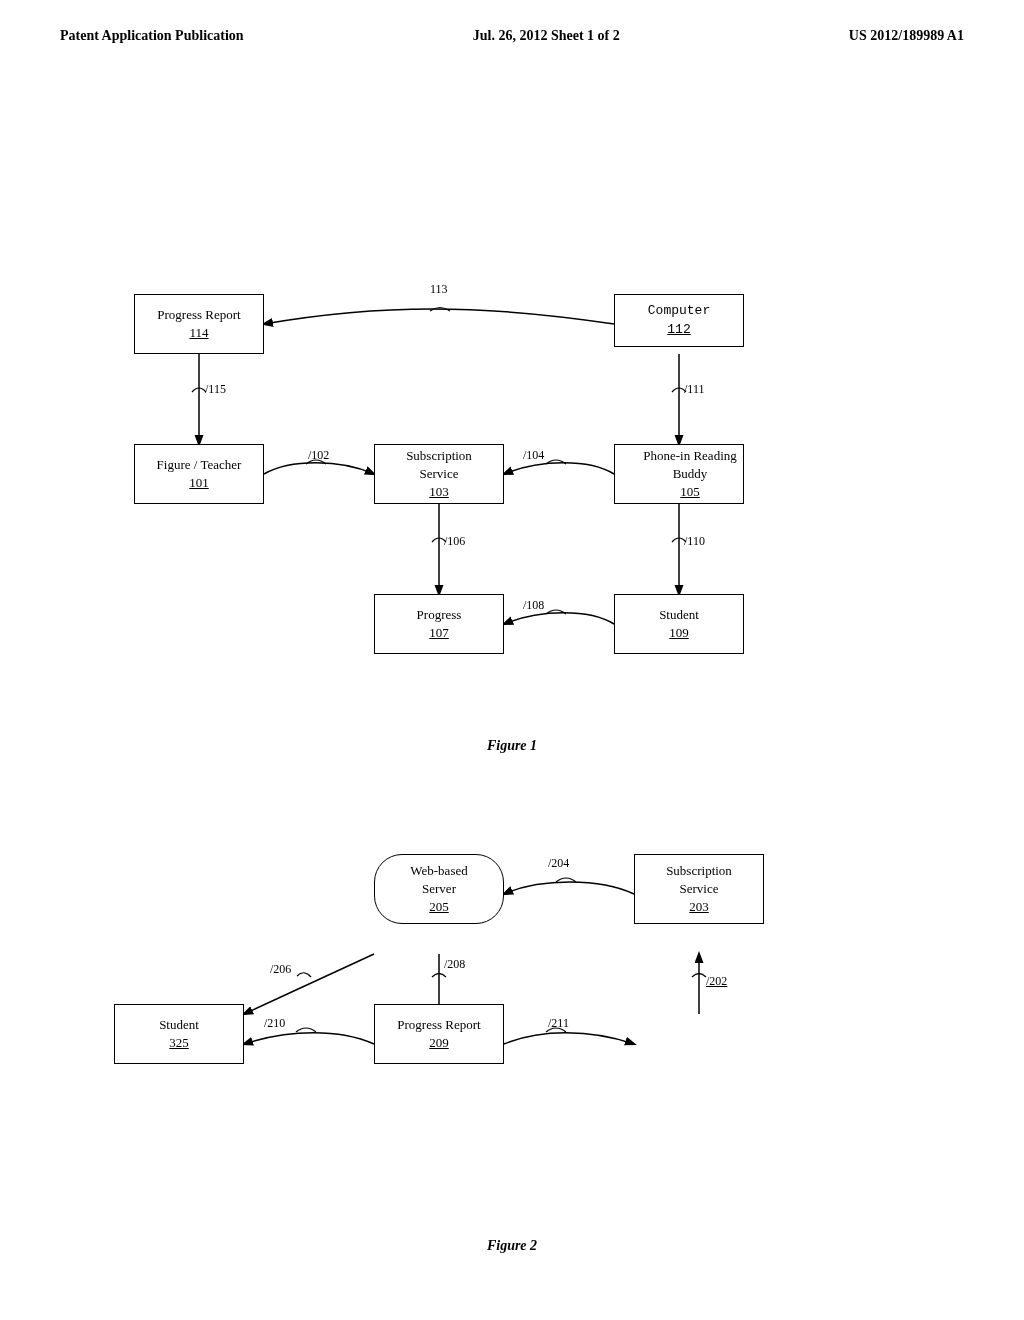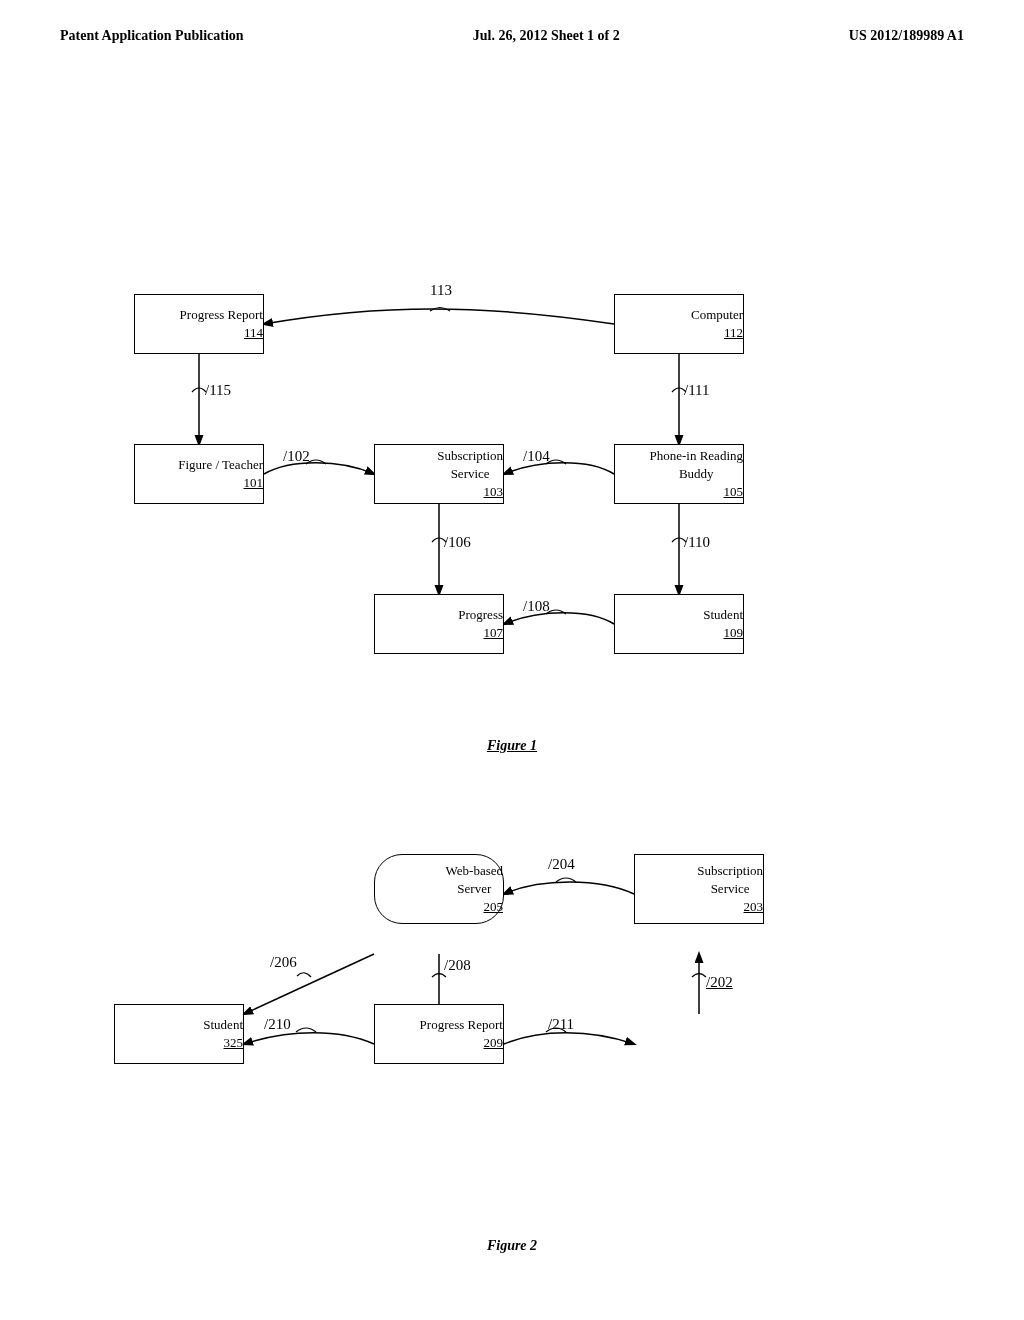--- a/index.html
+++ b/index.html
@@ -27,21 +27,21 @@
       width: 100%;
     }
 
     
     .box {
       position: absolute;
       border: 1.5px solid #000;
       text-align: center;
       display: flex;
       flex-direction: column;
-      align-items: flex-end;
+      align-items: center;
       justify-content: center;
       font-size: 13px;
       line-height: 1.4;
       background: #fff;
     }
 
     .box .ref {
       text-decoration: underline;
     }
 
@@ -56,21 +56,21 @@
     .figure-label {
       text-align: center;
       font-size: 14px;
       font-weight: bold;
       font-style: italic;
     }
 
     
     .arrow-label {
       position: absolute;
-      font-size: 15px;
+      font-size: 12px;
     }
   </style>
 </head>
 <body>
 
 <div class="header">
   <span>Patent Application Publication</span>
   <span>Jul. 26, 2012   Sheet 1 of 2</span>
   <span>US 2012/189989 A1</span>
 </div>
@@ -119,21 +119,21 @@
     <path d="M 614 520 C 590 505 540 505 504 520" stroke="#000" stroke-width="1.5" fill="none" marker-end="url(#arrowhead)"></path>
 
     <path d="M 546 510 Q 556 502 566 510" stroke="#000" stroke-width="1.2" fill="none"></path>
   </svg>
 
   <div class="box" style="left:134px; top:190px; width:130px; height:60px;">
     <span>Progress Report</span>
     <span class="ref">114</span>
   </div>
 
-  <div class="box" style="left:614px; top:190px; width:130px; height:60px;">
+  <div class="box" style="left:614px; top:190px; width:130px; height:53px;font-family:Liberation Mono, monospace;">
     <span>Computer</span>
     <span class="ref">112</span>
   </div>
 
   <div class="box" style="left:134px; top:340px; width:130px; height:60px;">
     <span>Figure / Teacher</span>
     <span class="ref">101</span>
   </div>
 
   <div class="box" style="left:374px; top:340px; width:130px; height:60px;">
@@ -151,28 +151,28 @@
     <span class="ref">107</span>
   </div>
 
   <div class="box" style="left:614px; top:490px; width:130px; height:60px;">
     <span>Student</span>
     <span class="ref">109</span>
   </div>
 
   <span class="arrow-label" style="left:430px; top:178px;">113</span>
   <span class="arrow-label" style="left:205px; top:278px;">/115</span>
-  <span class="arrow-label" style="left:283px; top:344px;text-align:center;">/102</span>
+  <span class="arrow-label" style="left:308px; top:344px;text-align:center;">/102</span>
   <span class="arrow-label" style="left:523px; top:344px;">/104</span>
   <span class="arrow-label" style="left:684px; top:278px;">/111</span>
   <span class="arrow-label" style="left:444px; top:430px;">/106</span>
   <span class="arrow-label" style="left:684px; top:430px;">/110</span>
   <span class="arrow-label" style="left:523px; top:494px;">/108</span>
 
-  <div class="figure-label" style="position:absolute; bottom:10px; left:0; right:0;text-decoration:underline;">
+  <div class="figure-label" style="position:absolute; bottom:10px; left:0; right:0;">
     <span>Figure 1</span>
   </div>
 </div>
 
 <div class="figure-section" style="height:480px; margin-top:30px; position:relative;">
 
   <svg class="arrow-layer" width="1024" height="480">
     <defs>
       <marker id="arrowhead2" markerWidth="8" markerHeight="8" refX="6" refY="3" orient="auto">
         <path d="M0,0 L0,6 L8,3 z" fill="#000"></path>
@@ -219,21 +219,21 @@
     <span class="ref">325</span>
   </div>
 
   <div class="box" style="left:374px; top:210px; width:130px; height:60px;">
     <span>Progress Report</span>
     <span class="ref">209</span>
   </div>
 
 
   <span class="arrow-label" style="left:548px; top:62px;text-align:center;">/204</span>
-  <span class="arrow-label" style="left:270px; top:160px;font-family:Liberation Serif, serif;">/206</span>
+  <span class="arrow-label" style="left:270px; top:168px;font-family:Liberation Serif, serif;">/206</span>
   <span class="arrow-label" style="left:444px; top:163px;">/208</span>
   <span class="arrow-label" style="left:706px; top:180px;text-decoration:underline;">/202</span>
   <span class="arrow-label" style="left:264px; top:222px;">/210</span>
   <span class="arrow-label" style="left:548px; top:222px;">/211</span>
 
   <div class="figure-label" style="position:absolute; bottom:20px; left:0; right:0;">
     <span>Figure 2</span>
   </div>
 </div>
 

